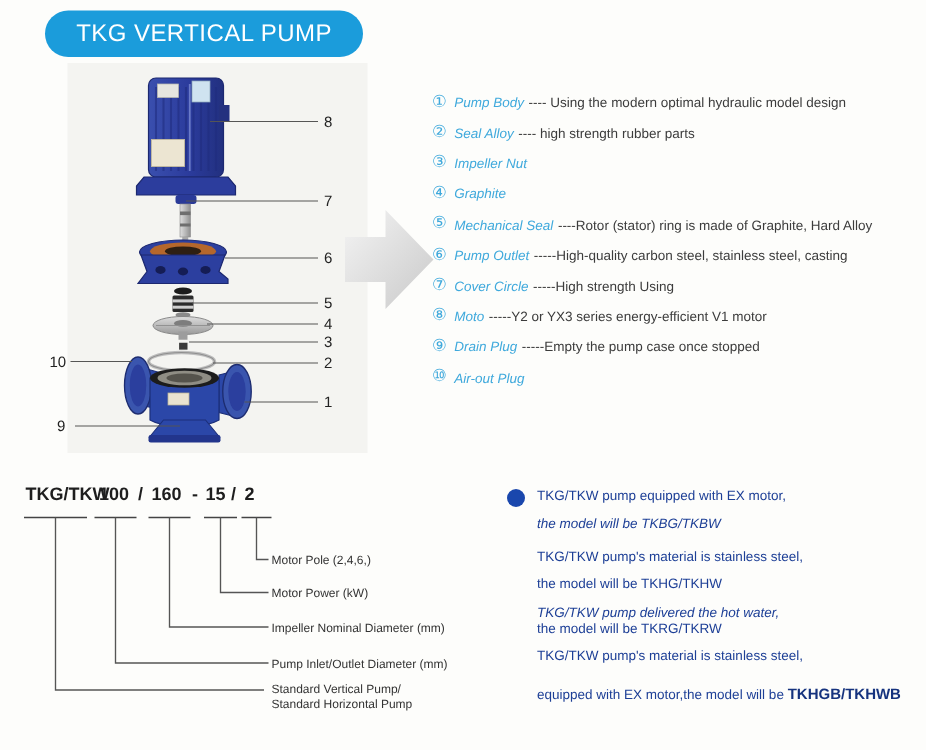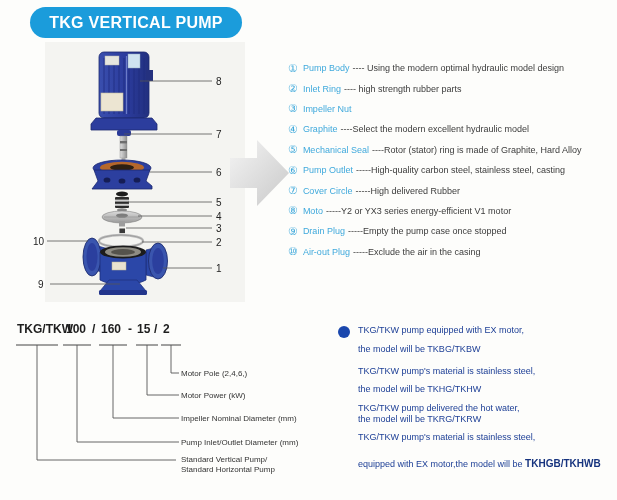--- a/index.html
+++ b/index.html
@@ -3,46 +3,46 @@
 <meta charset="utf-8">
 <style>
   html,body{margin:0;padding:0;}
   body{
     width:617px;height:500px;position:relative;overflow:hidden;
     background:#fdfdfb;font-family:"Liberation Sans",sans-serif;
     -webkit-font-smoothing:antialiased;
   }
   .header-pill{
     position:absolute;left:30px;top:7px;width:212px;height:31px;
-    background:#1b9cdb;border-radius:16px;color:#fff;font-weight:bold;
+    background:#1b9cdb;border-radius:16px;color:#fff;font-weight:normal;
     font-size:16px;display:flex;align-items:center;justify-content:center;
     letter-spacing:.3px;
   }
   .pump-svg{position:absolute;left:0;top:40px;}
   .parts-list{
     position:absolute;left:288px;top:58px;width:329px;
     list-style:none;margin:0;padding:0;font-size:9px;color:#3c3c3c;
   }
   .parts-list li{
     height:20.4px;display:flex;align-items:center;white-space:nowrap;
   }
   .part-num{color:#3fa9dc;font-size:11px;margin-right:5px;line-height:1;}
-  .part-name{color:#3fa9dc;margin-right:3px;}
+  .part-name{color:#3fa9dc;margin-right:3px;font-style:italic;}
   .model-svg{position:absolute;left:0;top:308px;}
   .notes-bullet{
     position:absolute;left:338px;top:326px;width:12px;height:12px;
     border-radius:50%;background:#1a47ad;
   }
   .notes{
     position:absolute;left:358px;top:325px;width:256px;
     font-size:9px;color:#1d3f96;
   }
   .notes div{line-height:11px;}
   .note-strong{font-weight:bold;font-size:10px;color:#16337e;}
-  .mt8{margin-top:8px;} .mt11{margin-top:11px;} .mt7{margin-top:7px;}
+  .mt8{margin-top:8px;font-style:italic;} .mt11{margin-top:11px;} .mt7{margin-top:7px;}
   .mt5{margin-top:0;} .mt1{margin-top:15px;}
   svg text{font-family:"Liberation Sans",sans-serif;}
 </style>
 </head>
 <body>
 
 <div class="header-pill">
   <span>TKG VERTICAL PUMP</span>
 </div>
 
@@ -177,61 +177,59 @@
 </svg>
 
 <ul class="parts-list">
   <li>
     <span class="part-num">①</span>
     <span class="part-name">Pump Body</span>
     <span>---- Using the modern optimal hydraulic model design</span>
   </li>
   <li>
     <span class="part-num">②</span>
-    <span class="part-name">Inlet Ring</span>
+    <span class="part-name">Seal Alloy</span>
     <span>---- high strength rubber parts</span>
   </li>
   <li>
     <span class="part-num">③</span>
     <span class="part-name">Impeller Nut</span>
   </li>
   <li>
     <span class="part-num">④</span>
     <span class="part-name">Graphite</span>
-    <span>----Select the modern excellent hydraulic model</span>
   </li>
   <li>
     <span class="part-num">⑤</span>
     <span class="part-name">Mechanical Seal</span>
     <span>----Rotor (stator) ring is made of Graphite, Hard Alloy</span>
   </li>
   <li>
     <span class="part-num">⑥</span>
     <span class="part-name">Pump Outlet</span>
     <span>-----High-quality carbon steel, stainless steel, casting</span>
   </li>
   <li>
     <span class="part-num">⑦</span>
     <span class="part-name">Cover Circle</span>
-    <span>-----High delivered Rubber</span>
+    <span>-----High strength Using</span>
   </li>
   <li>
     <span class="part-num">⑧</span>
     <span class="part-name">Moto</span>
     <span>-----Y2 or YX3 series energy-efficient V1 motor</span>
   </li>
   <li>
     <span class="part-num">⑨</span>
     <span class="part-name">Drain Plug</span>
     <span>-----Empty the pump case once stopped</span>
   </li>
   <li>
     <span class="part-num">⑩</span>
     <span class="part-name">Air-out Plug</span>
-    <span>-----Exclude the air in the casing</span>
   </li>
 </ul>
 
 <svg class="model-svg" width="340" height="190" viewBox="0 0 340 190">
   <g font-size="12" font-weight="bold" fill="#1e1e1e">
     <text x="17" y="25">TKG/TKW</text>
     <text x="66" y="25">100</text>
     <text x="92" y="25">/</text>
     <text x="101" y="25">160</text>
     <text x="128" y="25">-</text>

